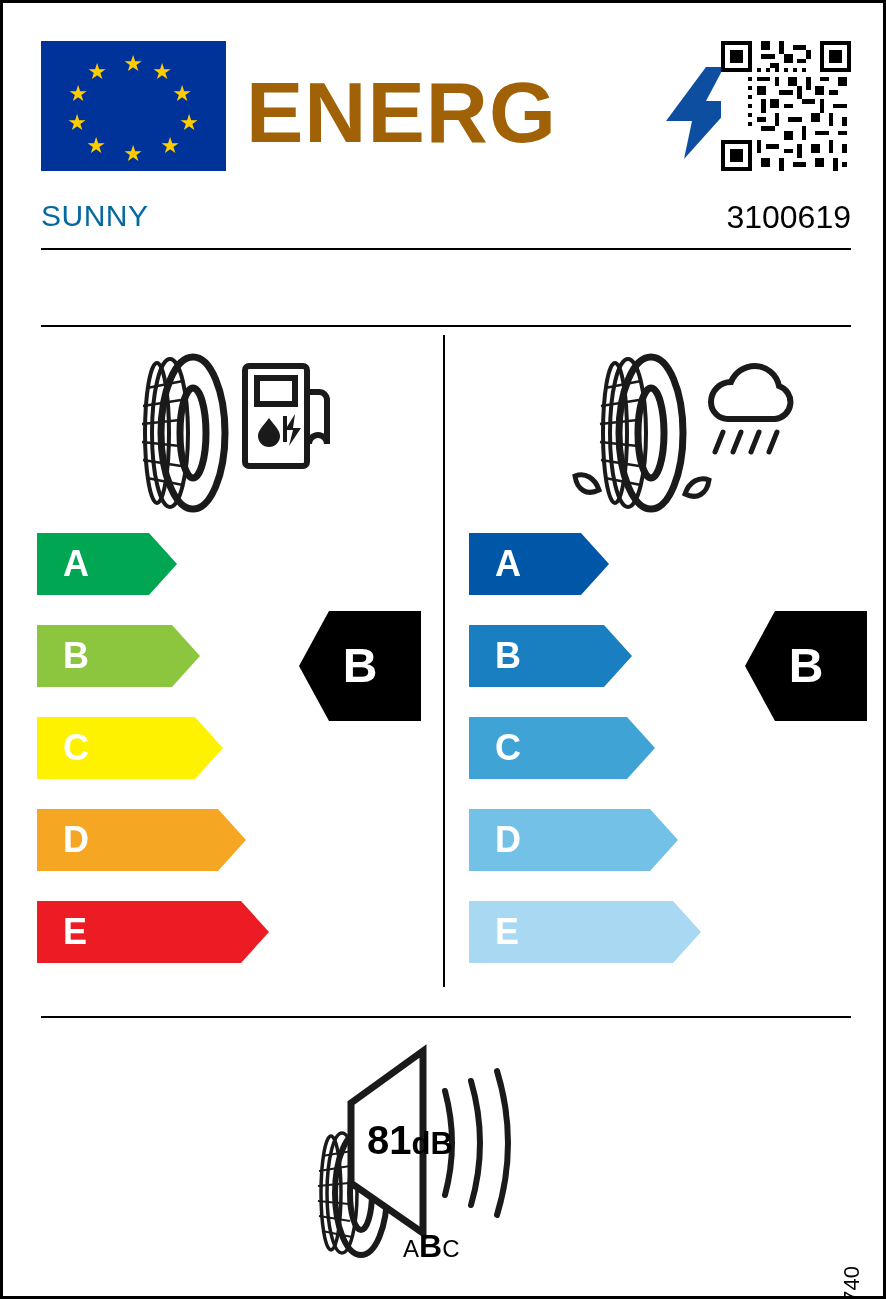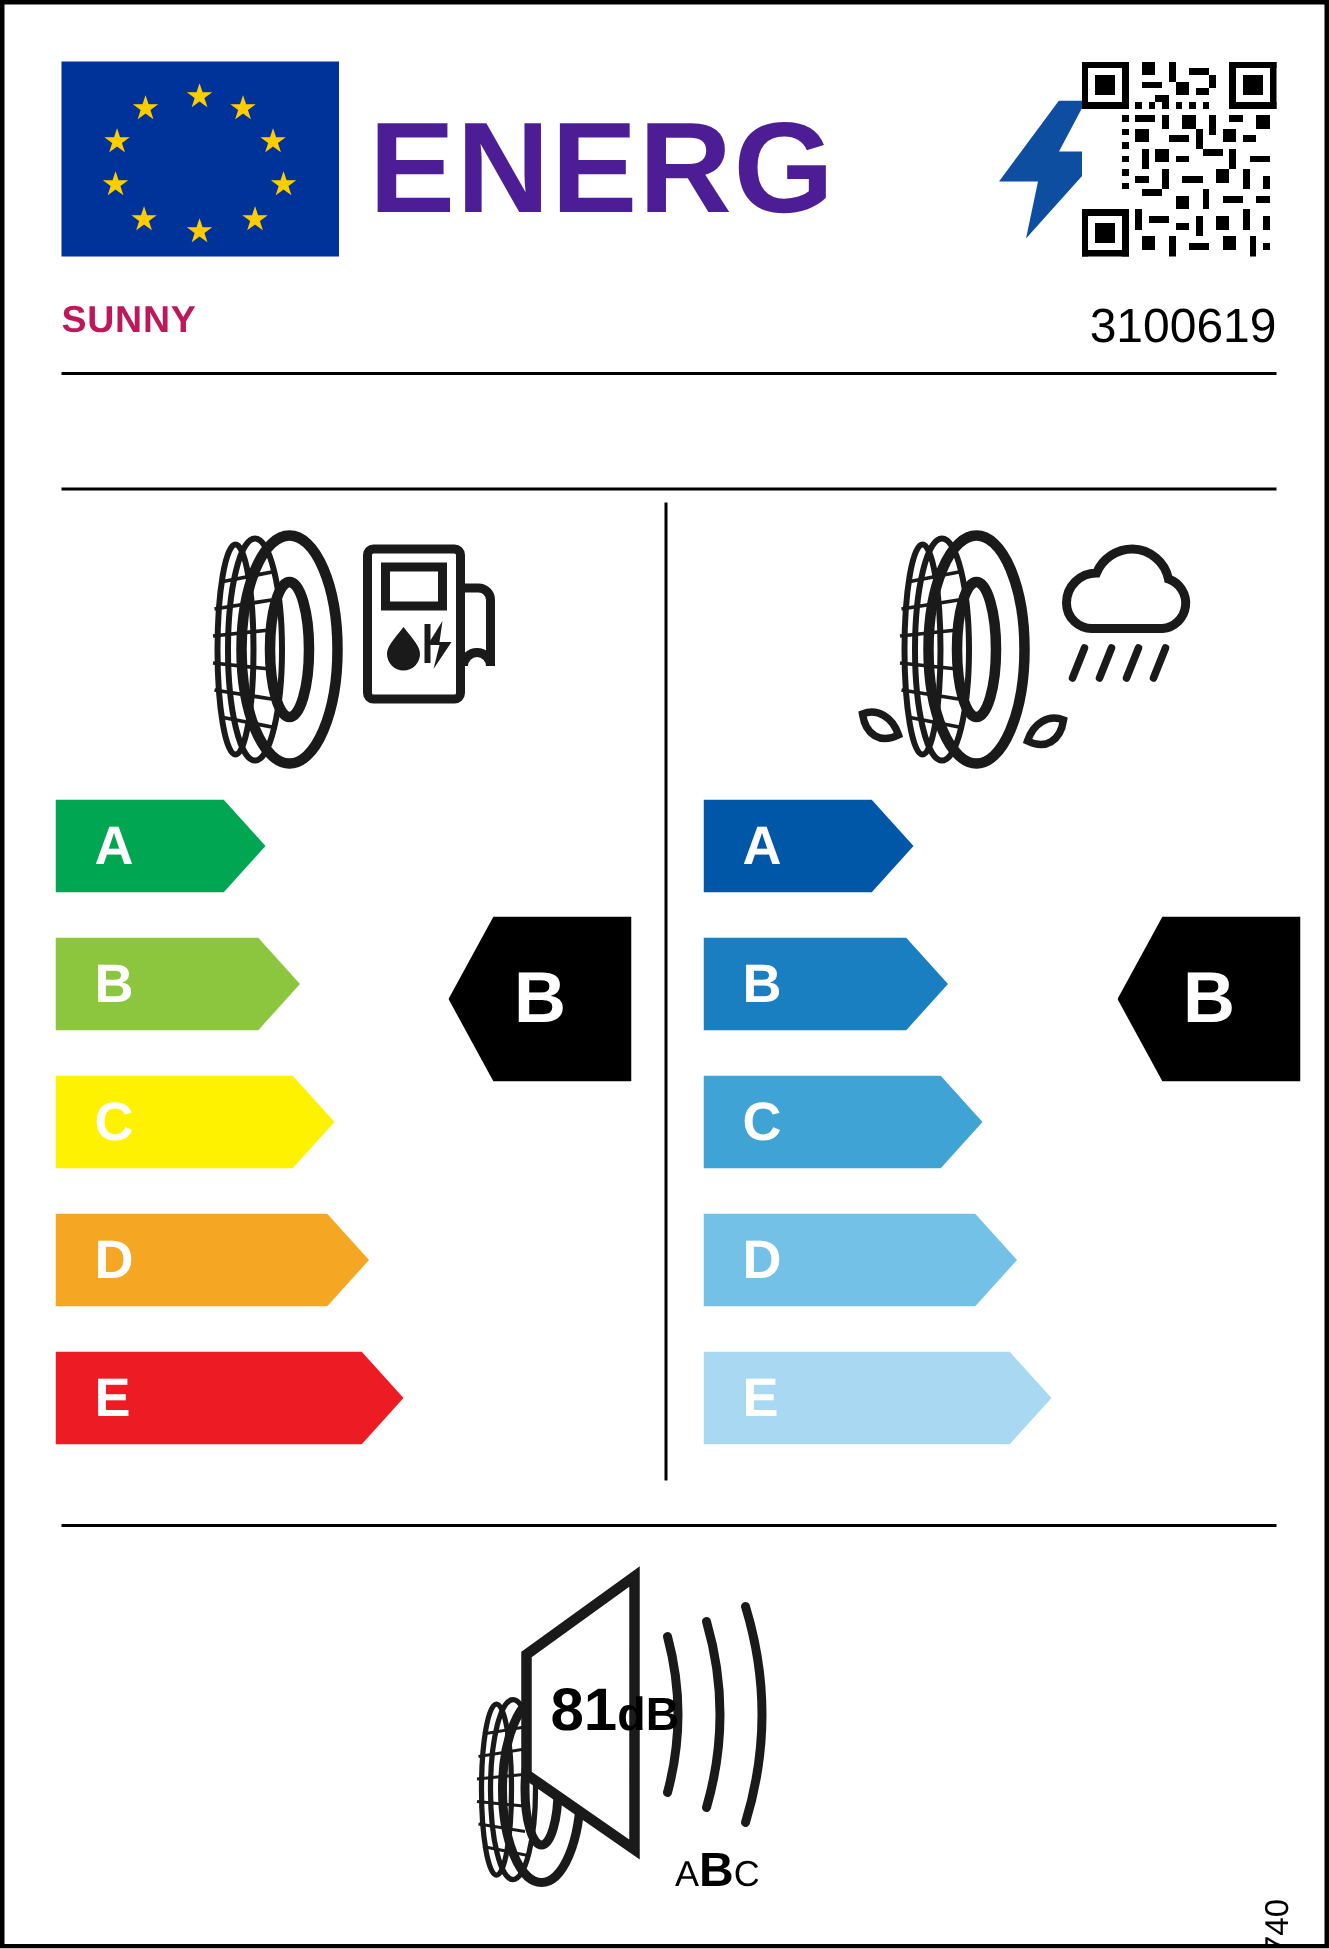--- a/index.html
+++ b/index.html
@@ -37,21 +37,21 @@
     width: 22px; height: 22px;
     text-align: center;
   }
   .energ-word {
     position: absolute;
     left: 205px; top: 28px;
     width: 470px;
     font-size: 86px;
     font-weight: bold;
     letter-spacing: 1px;
-    color: #4c1d95;
+    color: #a16207;
     line-height: 86px;
     white-space: nowrap;
   }
   .energ-bolt {
     position: absolute;
     left: 625px; top: 26px;
     width: 70px; height: 92px;
   }
   .qr {
     position: absolute;
@@ -61,22 +61,22 @@
 
   
   .brand-row {
     position: absolute;
     left: 38px; top: 196px;
     width: 810px; height: 48px;
   }
   .brand-name {
     position: absolute;
     left: 0; top: 0;
-    font-size: 25px; font-weight: bold;
-    color: #be185d;
+    font-size: 30px; font-weight: normal;
+    color: #0369a1;
     letter-spacing: 0.5px;
   }
   .brand-code {
     position: absolute;
     right: 0; top: 0;
     font-size: 32px;
     color: #000;
   }
   .hr {
     position: absolute;
@@ -184,21 +184,20 @@
   .noise-db .unit {
     font-size: 31px;
     font-weight: bold;
   }
   .noise-classes {
     position: absolute;
     left: 120px; top: 185px;
     font-size: 24px;
     color: #000;
     white-space: nowrap;
-    margin-left: 47px;
   }
   .noise-classes .sel {
     font-size: 32px;
     font-weight: bold;
   }
 
   .reg {
     position: absolute;
     right: 18px; bottom: 30px;
     font-size: 22px;

